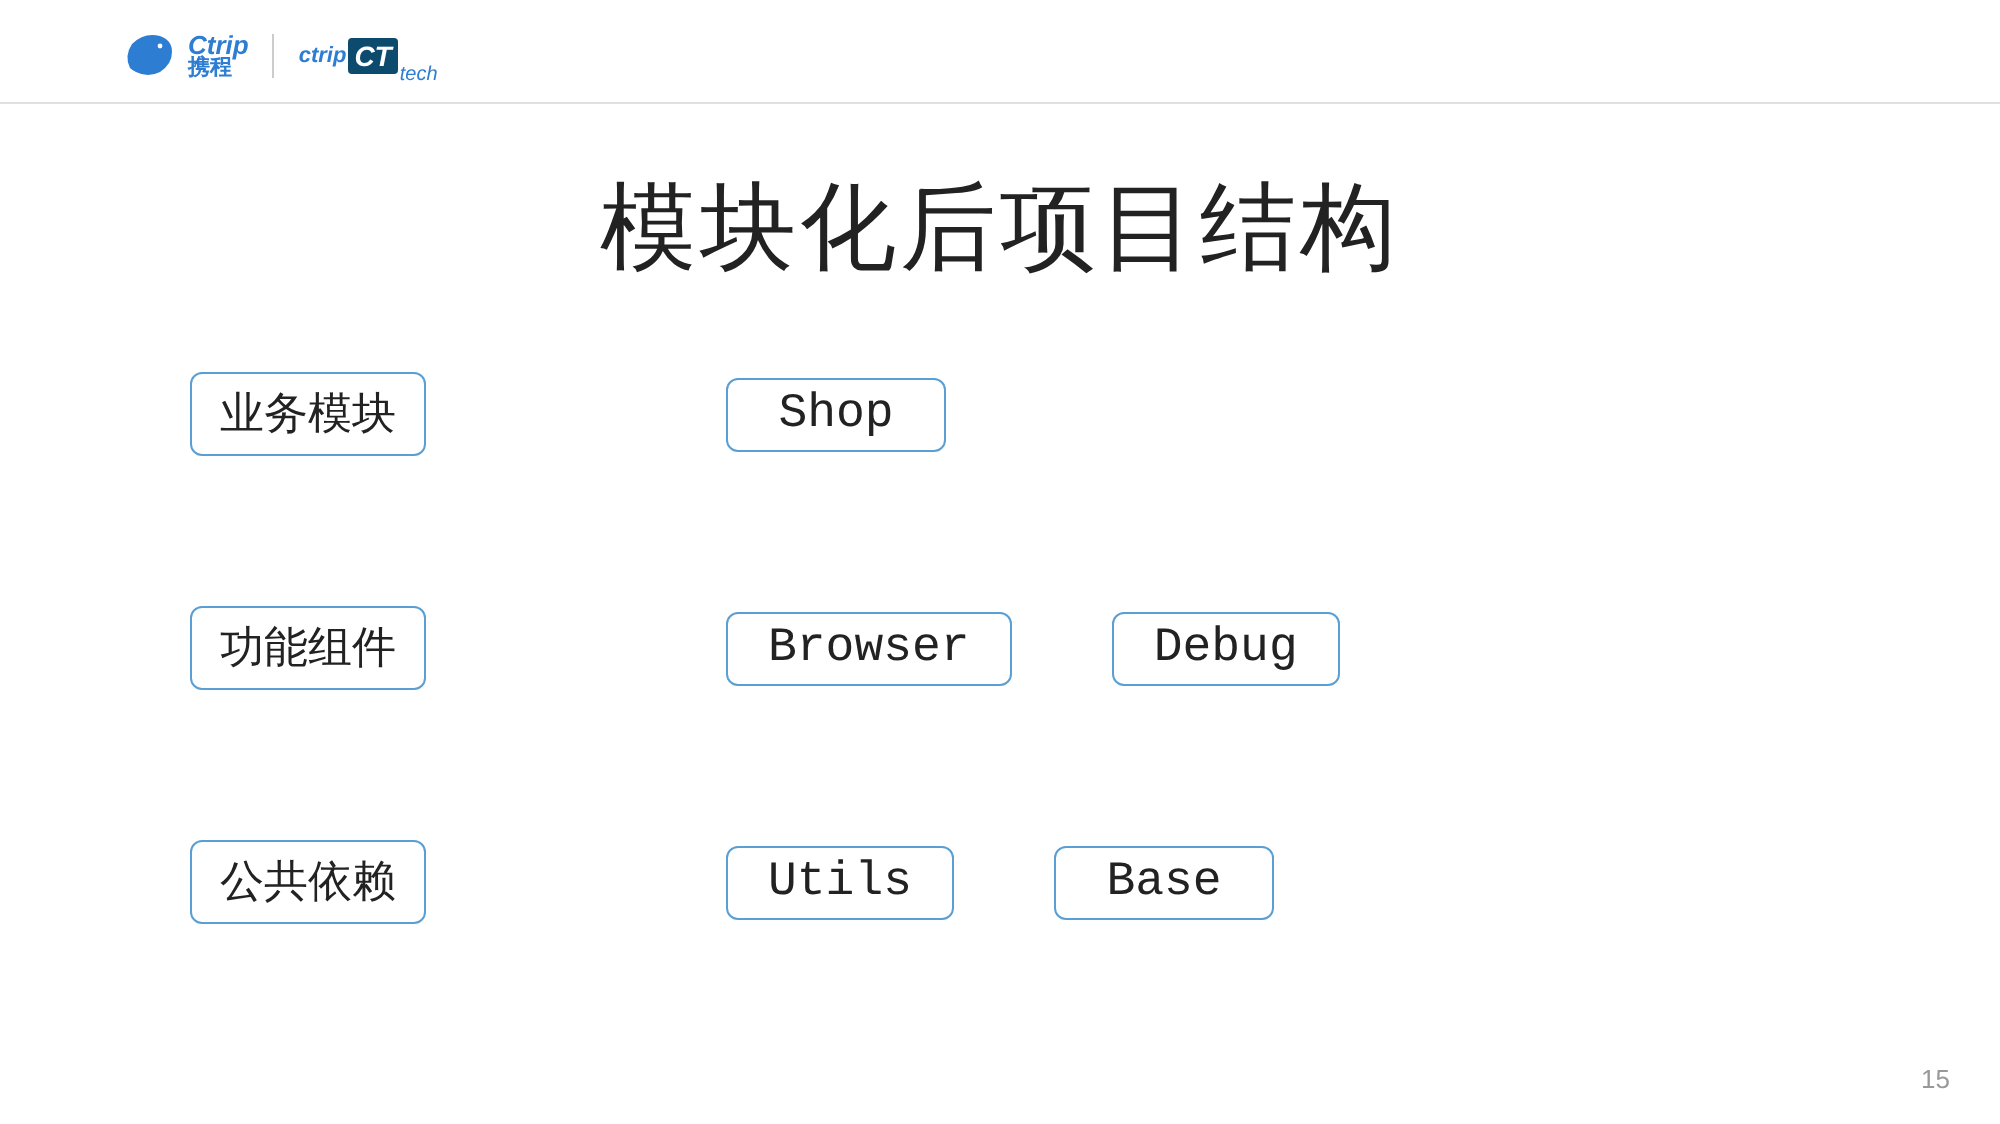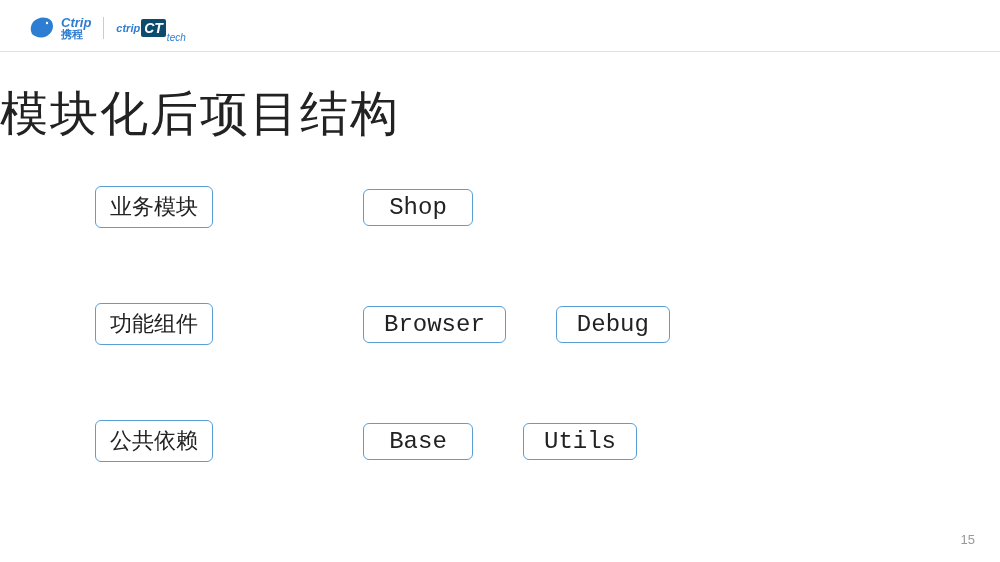--- a/index.html
+++ b/index.html
@@ -9,21 +9,21 @@
     }
     body {
       width: 1000px;
       height: 562px;
       background: #ffffff;
       font-family: "Microsoft YaHei", "SimHei", sans-serif;
       position: relative;
       overflow: hidden;
     }
     .header {
-      padding: 12px 40px 8px 27px;
+      padding: 12px 40px 8px 60px;
       border-bottom: 1px solid #e0e0e0;
       display: flex;
       align-items: center;
       gap: 12px;
     }
     .logo-ctrip {
       display: flex;
       align-items: center;
       gap: 4px;
     }
@@ -73,21 +73,21 @@
       margin: 0 1px;
       border-radius: 2px;
     }
     .logo-ct-tech {
       font-size: 10px;
       color: #2d7dd2;
       font-style: italic;
       margin-top: 20px;
     }
     .title {
-      text-align: left;
+      text-align: center;
       font-size: 48px;
       font-weight: 400;
       margin-top: 30px;
       color: #222;
       letter-spacing: 2px;
     }
     .content {
       padding: 40px 65px 0 95px;
     }
     .row {
@@ -156,18 +156,18 @@
     <div class="category-label">业务模块</div>
     <div class="module-box">Shop</div>
   </div>
   <div class="row">
     <div class="category-label">功能组件</div>
     <div class="module-box">Browser</div>
     <div class="module-box">Debug</div>
   </div>
   <div class="row">
     <div class="category-label">公共依赖</div>
+    <div class="module-box">Utils</div>
     <div class="module-box">Base</div>
-    <div class="module-box">Utils</div>
   </div>
 </div>
 
 <div class="page-number">15</div>
 
 </body></html>

